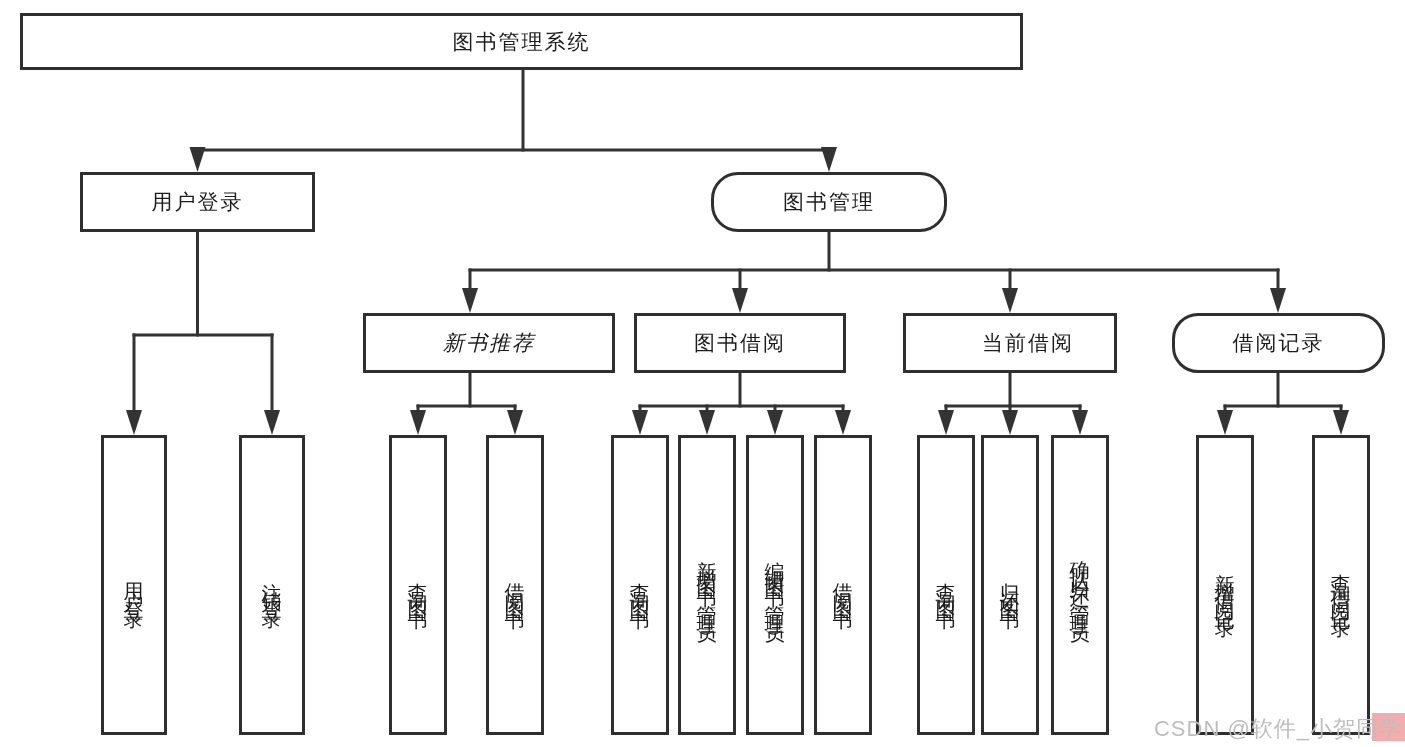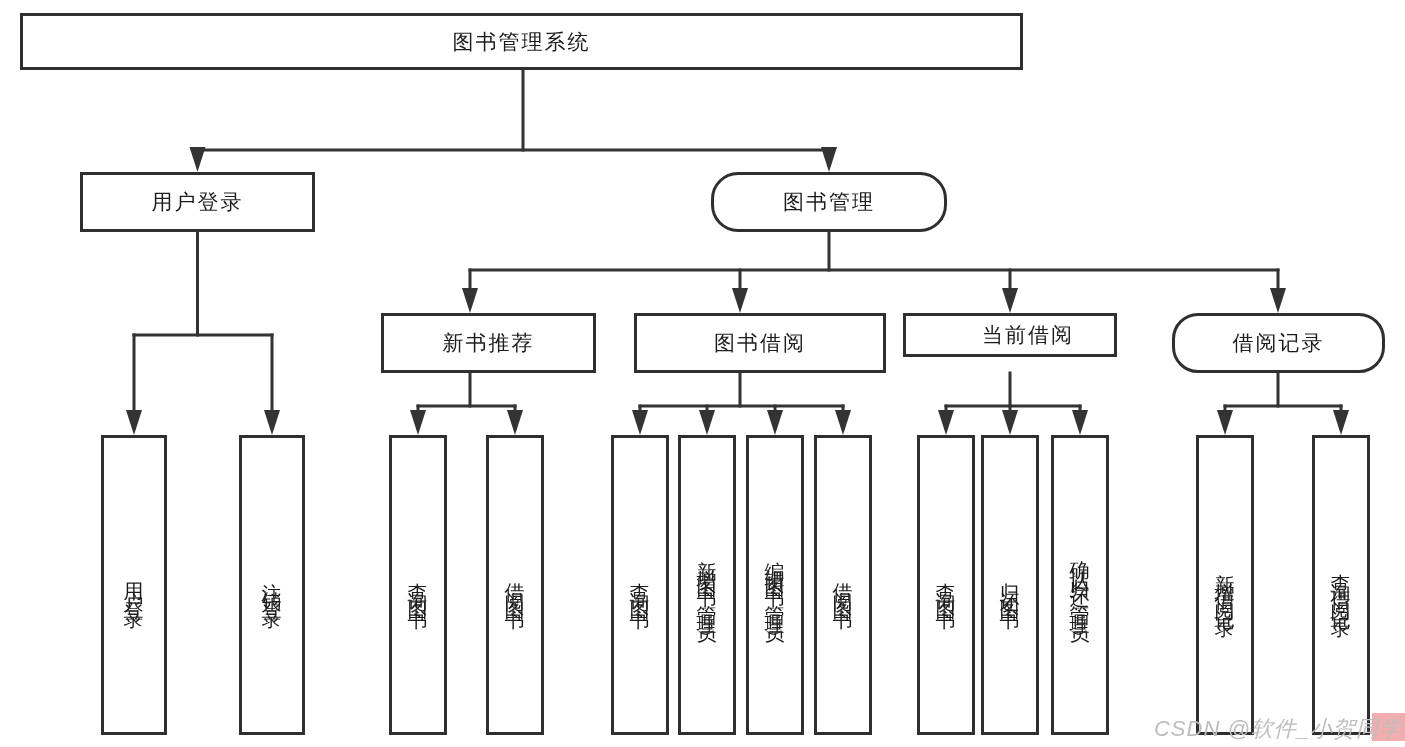--- a/index.html
+++ b/index.html
@@ -58,21 +58,20 @@
   }
   .wm-text {
     position: absolute;
     right: 3px;
     bottom: 3px;
     font-size: 22px;
     color: #bdbdbd;
     letter-spacing: 1px;
     white-space: nowrap;
     z-index: 4;
-    font-style: italic;
   }
 </style>
 </head>
 <body>
 
 <div id="canvas">
 
   <svg id="wires" xmlns="http://www.w3.org/2000/svg">
       <line x1="523" y1="70" x2="523" y2="150" stroke="#333333" stroke-width="3" stroke-linecap="square"></line>
       <line x1="197.5" y1="150" x2="829" y2="150" stroke="#333333" stroke-width="3" stroke-linecap="square"></line>
@@ -130,27 +129,27 @@
     <span class="hlabel">图书管理系统</span>
   </div>
 
   <div class="box" style="left:80px; top:172px; width:235px; height:60px;">
     <span class="hlabel">用户登录</span>
   </div>
   <div class="box" style="left:711px; top:172px; width:236px; height:60px;border-radius:27px;">
     <span class="hlabel">图书管理</span>
   </div>
 
-  <div class="box" style="left:381px; top:313px; width:215px; height:60px;">
+  <div class="box" style="left:363px; top:313px; width:252px; height:60px;font-style:italic;">
     <span class="hlabel">新书推荐</span>
   </div>
-  <div class="box" style="left:634px; top:313px; width:252px; height:60px;">
+  <div class="box" style="left:634px; top:313px; width:212px; height:60px;">
     <span class="hlabel">图书借阅</span>
   </div>
-  <div class="box" style="left:903px; top:313px; width:214px; height:44px;padding-left:36px;">
+  <div class="box" style="left:903px; top:313px; width:214px; height:60px;padding-left:36px;">
     <span class="hlabel">当前借阅</span>
   </div>
   <div class="box" style="left:1172px; top:313px; width:213px; height:60px;border-radius:26px;">
     <span class="hlabel">借阅记录</span>
   </div>
 
   <div class="box vbox" style="left:101px; width:66px;">
     <span class="vlabel">用户登录</span>
   </div>
   <div class="box vbox" style="left:239px; width:66px;">

